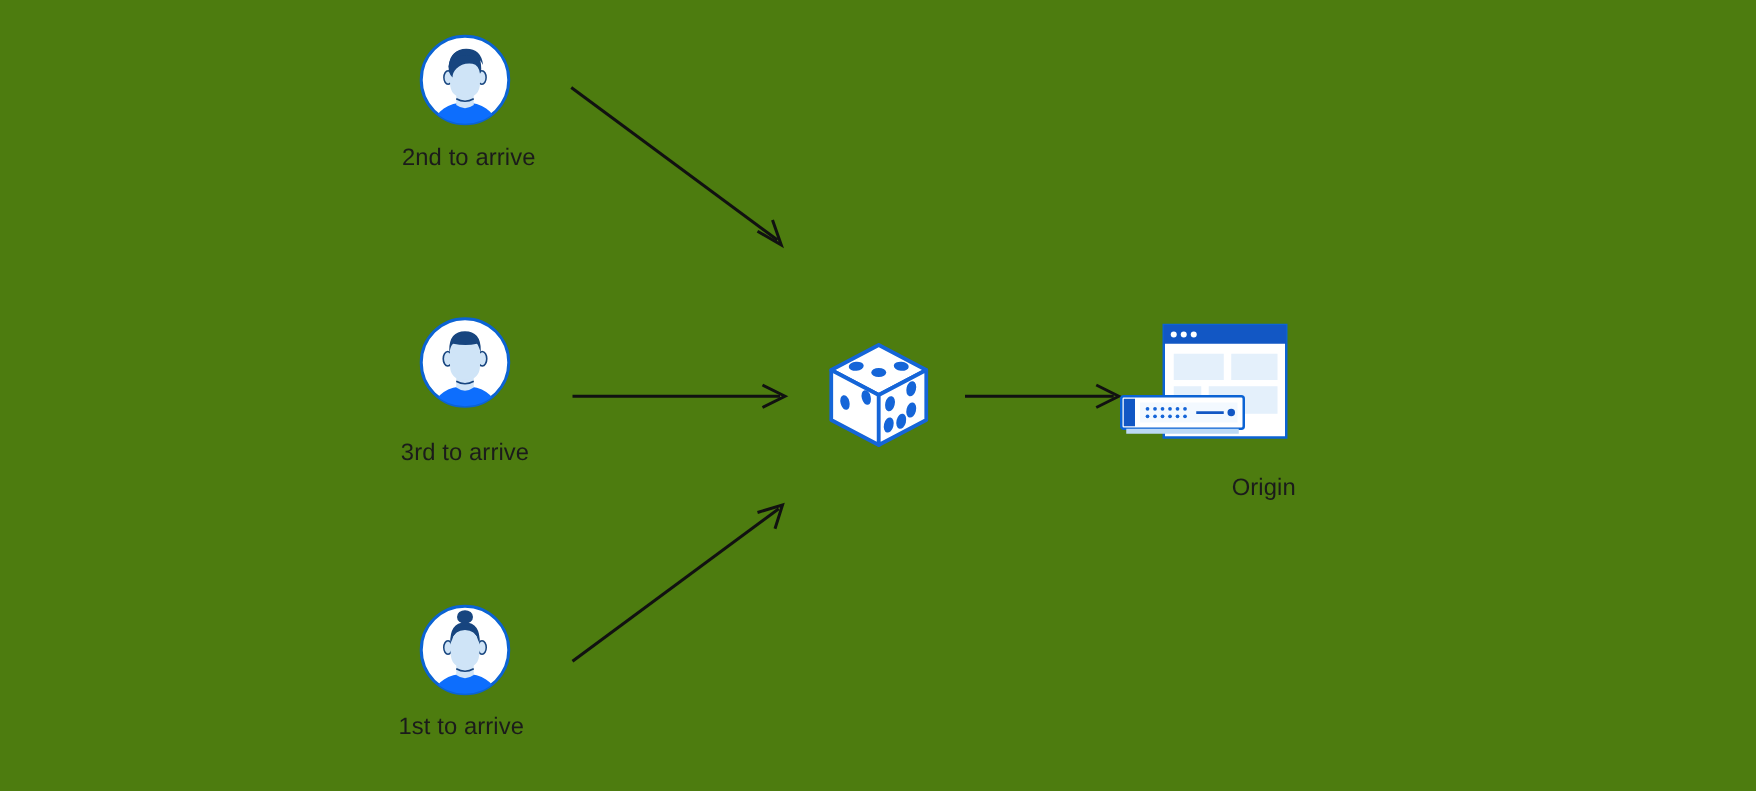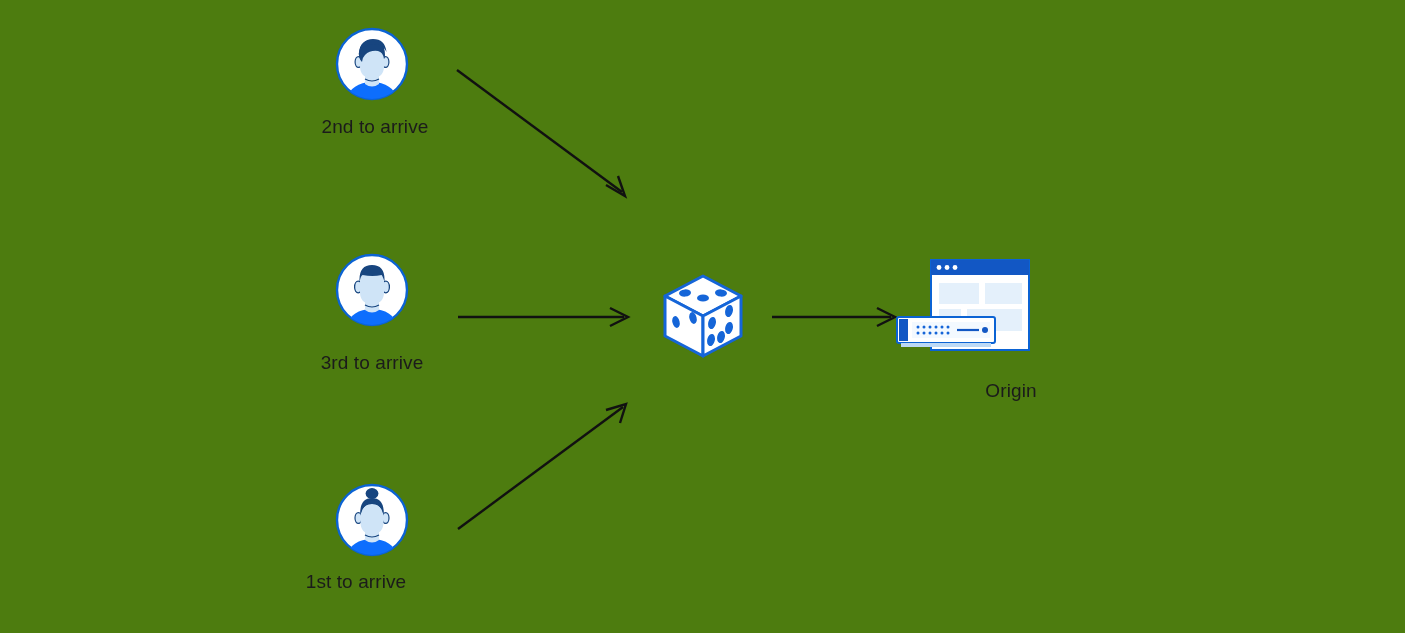--- a/index.html
+++ b/index.html
@@ -144,21 +144,21 @@
         <ellipse cx="24.4" cy="36" rx="3.4" ry="5.4" fill="#cfe4f7" stroke="#17457f" stroke-width="1.2"></ellipse>
         <ellipse cx="51.6" cy="36" rx="3.4" ry="5.4" fill="#cfe4f7" stroke="#17457f" stroke-width="1.2"></ellipse>
         <path d="M26.5 32 q0 -13 11.5 -13 q11.5 0 11.5 13 l0 8 q0 12 -11.5 12 q-11.5 0 -11.5 -12 z" fill="#cfe4f7"></path>
 
         <ellipse cx="38" cy="11.5" rx="6.4" ry="5.4" fill="#17457f"></ellipse>
         <path d="M26.2 33 q-0.6 -17 11.8 -17 q12.4 0 11.8 17 q-1.6 -3 -2.4 -6 q-3.6 -6 -9.4 -6 q-5.8 0 -9.4 6 q-0.8 3 -2.4 6 z" fill="#17457f"></path>
         <path d="M27 30 q2 -12 11 -12 q9 0 11 12 q-3 -8 -11 -8 q-8 0 -11 8 z" fill="#17457f"></path>
       </g>
     </svg>
   </div>
-  <div class="node-label" style="left:356px; top:582px; transform:translate(-50%,-50%);">1st to arrive</div>
+  <div class="node-label" style="left:369px; top:582px; transform:translate(-50%,-50%);">1st to arrive</div>
 
   <div class="dice-wrap" style="left:655px; top:268px;">
     <svg width="96" height="96" viewBox="0 0 96 96">
       <g stroke="#1565d8" stroke-width="3" stroke-linejoin="round" stroke-linecap="round" fill="#ffffff">
 
         <polygon points="48,8 86,28 48,48 10,28"></polygon>
 
         <polygon points="10,28 48,48 48,88 10,68"></polygon>
 
         <polygon points="86,28 86,68 48,88 48,48"></polygon>

